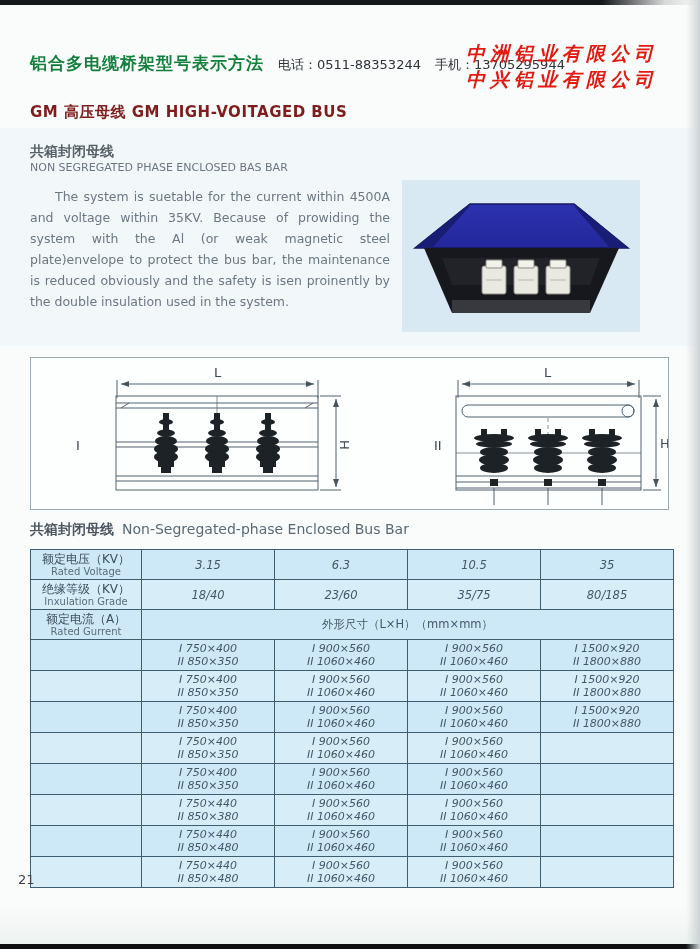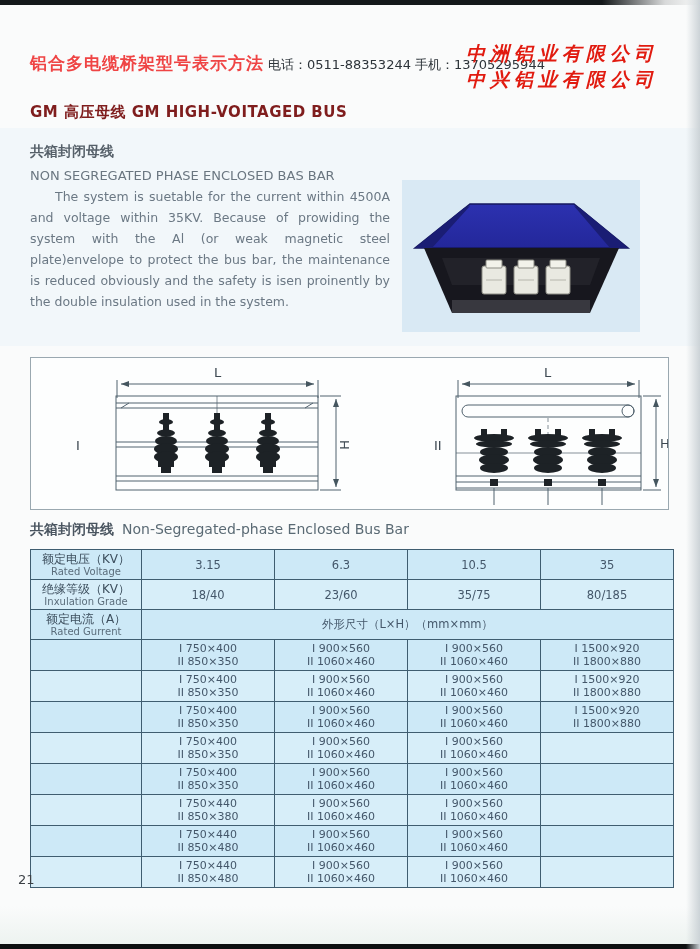--- a/index.html
+++ b/index.html
@@ -9,44 +9,44 @@
   .scan-top{position:absolute;top:0;left:0;width:100%;height:5px;
     background:linear-gradient(to right,#14181a 0 86%,rgba(20,24,26,.15) 95%,rgba(20,24,26,0));}
   .scan-bottom{position:absolute;bottom:0;left:0;width:100%;height:5px;background:#0d0f10;}
   .scan-bottom-band{position:absolute;bottom:5px;left:0;width:100%;height:38px;
     background:linear-gradient(to bottom,rgba(222,234,230,0),#edf3f0);}
   .scan-right{position:absolute;top:0;right:0;width:14px;height:100%;
     background:linear-gradient(to right,rgba(200,208,212,0),#ccd3d7);}
   .tint-upper{position:absolute;left:0;top:128px;width:100%;height:218px;background:#f2f7fa;}
   
   .hdr{position:absolute;left:30px;top:52px;white-space:nowrap;}
-  .hdr .brand{color:#ef4444;font-size:17px;font-weight:bold;letter-spacing:1px;}
-  .hdr .tel{color:#2d343a;font-size:13px;margin-left:4px;}
+  .hdr .brand{color:#15803d;font-size:17px;font-weight:bold;letter-spacing:1px;}
+  .hdr .tel{color:#2d343a;font-size:13px;margin-left:14px;}
   .stamp{position:absolute;right:42px;top:40px;text-align:left;color:#e11b10;
     font-size:19px;font-weight:bold;font-style:italic;letter-spacing:5px;line-height:26px;}
   
   .gm-title{position:absolute;left:30px;top:103px;font-size:15px;font-weight:bold;color:#7f1d1d;letter-spacing:.5px;}
   .sub-cn{position:absolute;left:30px;top:143px;font-size:14px;font-weight:bold;color:#566069;}
-  .sub-en{position:absolute;left:30px;top:168px;font-size:13px;color:#6a7680;}
+  .sub-en{position:absolute;left:30px;top:161px;font-size:11px;color:#6a7680;}
   
   .paras{position:absolute;left:30px;top:186px;width:360px;color:#6b7884;font-size:12.5px;line-height:21px;text-align:justify;}
   .paras p{margin:0;text-indent:2em;}
   
   .photo{position:absolute;left:402px;top:180px;width:238px;height:152px;background:#d8e8f3;}
   
   .diagram-box{position:absolute;left:30px;top:357px;width:637px;height:151px;background:#fdfefe;border:1px solid #9aa8b0;}
   
   .tbl-title{position:absolute;left:30px;top:521px;font-size:14px;color:#5a6a74;text-align:right;}
   .tbl-title .cn{font-weight:bold;color:#4a5560;margin-right:8px;}
   table.spec{position:absolute;left:30px;top:549px;border-collapse:collapse;table-layout:fixed;width:638px;
     font-size:11.5px;color:#44576a;}
   table.spec td{border:1px solid #3f5d70;text-align:center;vertical-align:middle;padding:0;background:#cde9f7;}
   table.spec tr:nth-child(even) td{background:#d7eef9;}
   table.spec .c0{width:110px;}
-  table.spec .cv{width:132px;}
+  table.spec .cv{width:132px;font-style:italic;}
   table.spec .hrow td{height:29px;}
   table.spec .brow td{height:30px;margin-top:34px;}
   .lblcn{font-size:12px;color:#3d4f5e;line-height:13px;padding-top:1px;}
   .lblen{font-size:10px;color:#5b6d7b;line-height:12px;}
   .cellline{font-size:11px;line-height:13px;}
   .pagenum{position:absolute;left:18px;top:872px;font-size:13px;color:#3a3f44;}
 </style>
 </head>
 <body>
 

